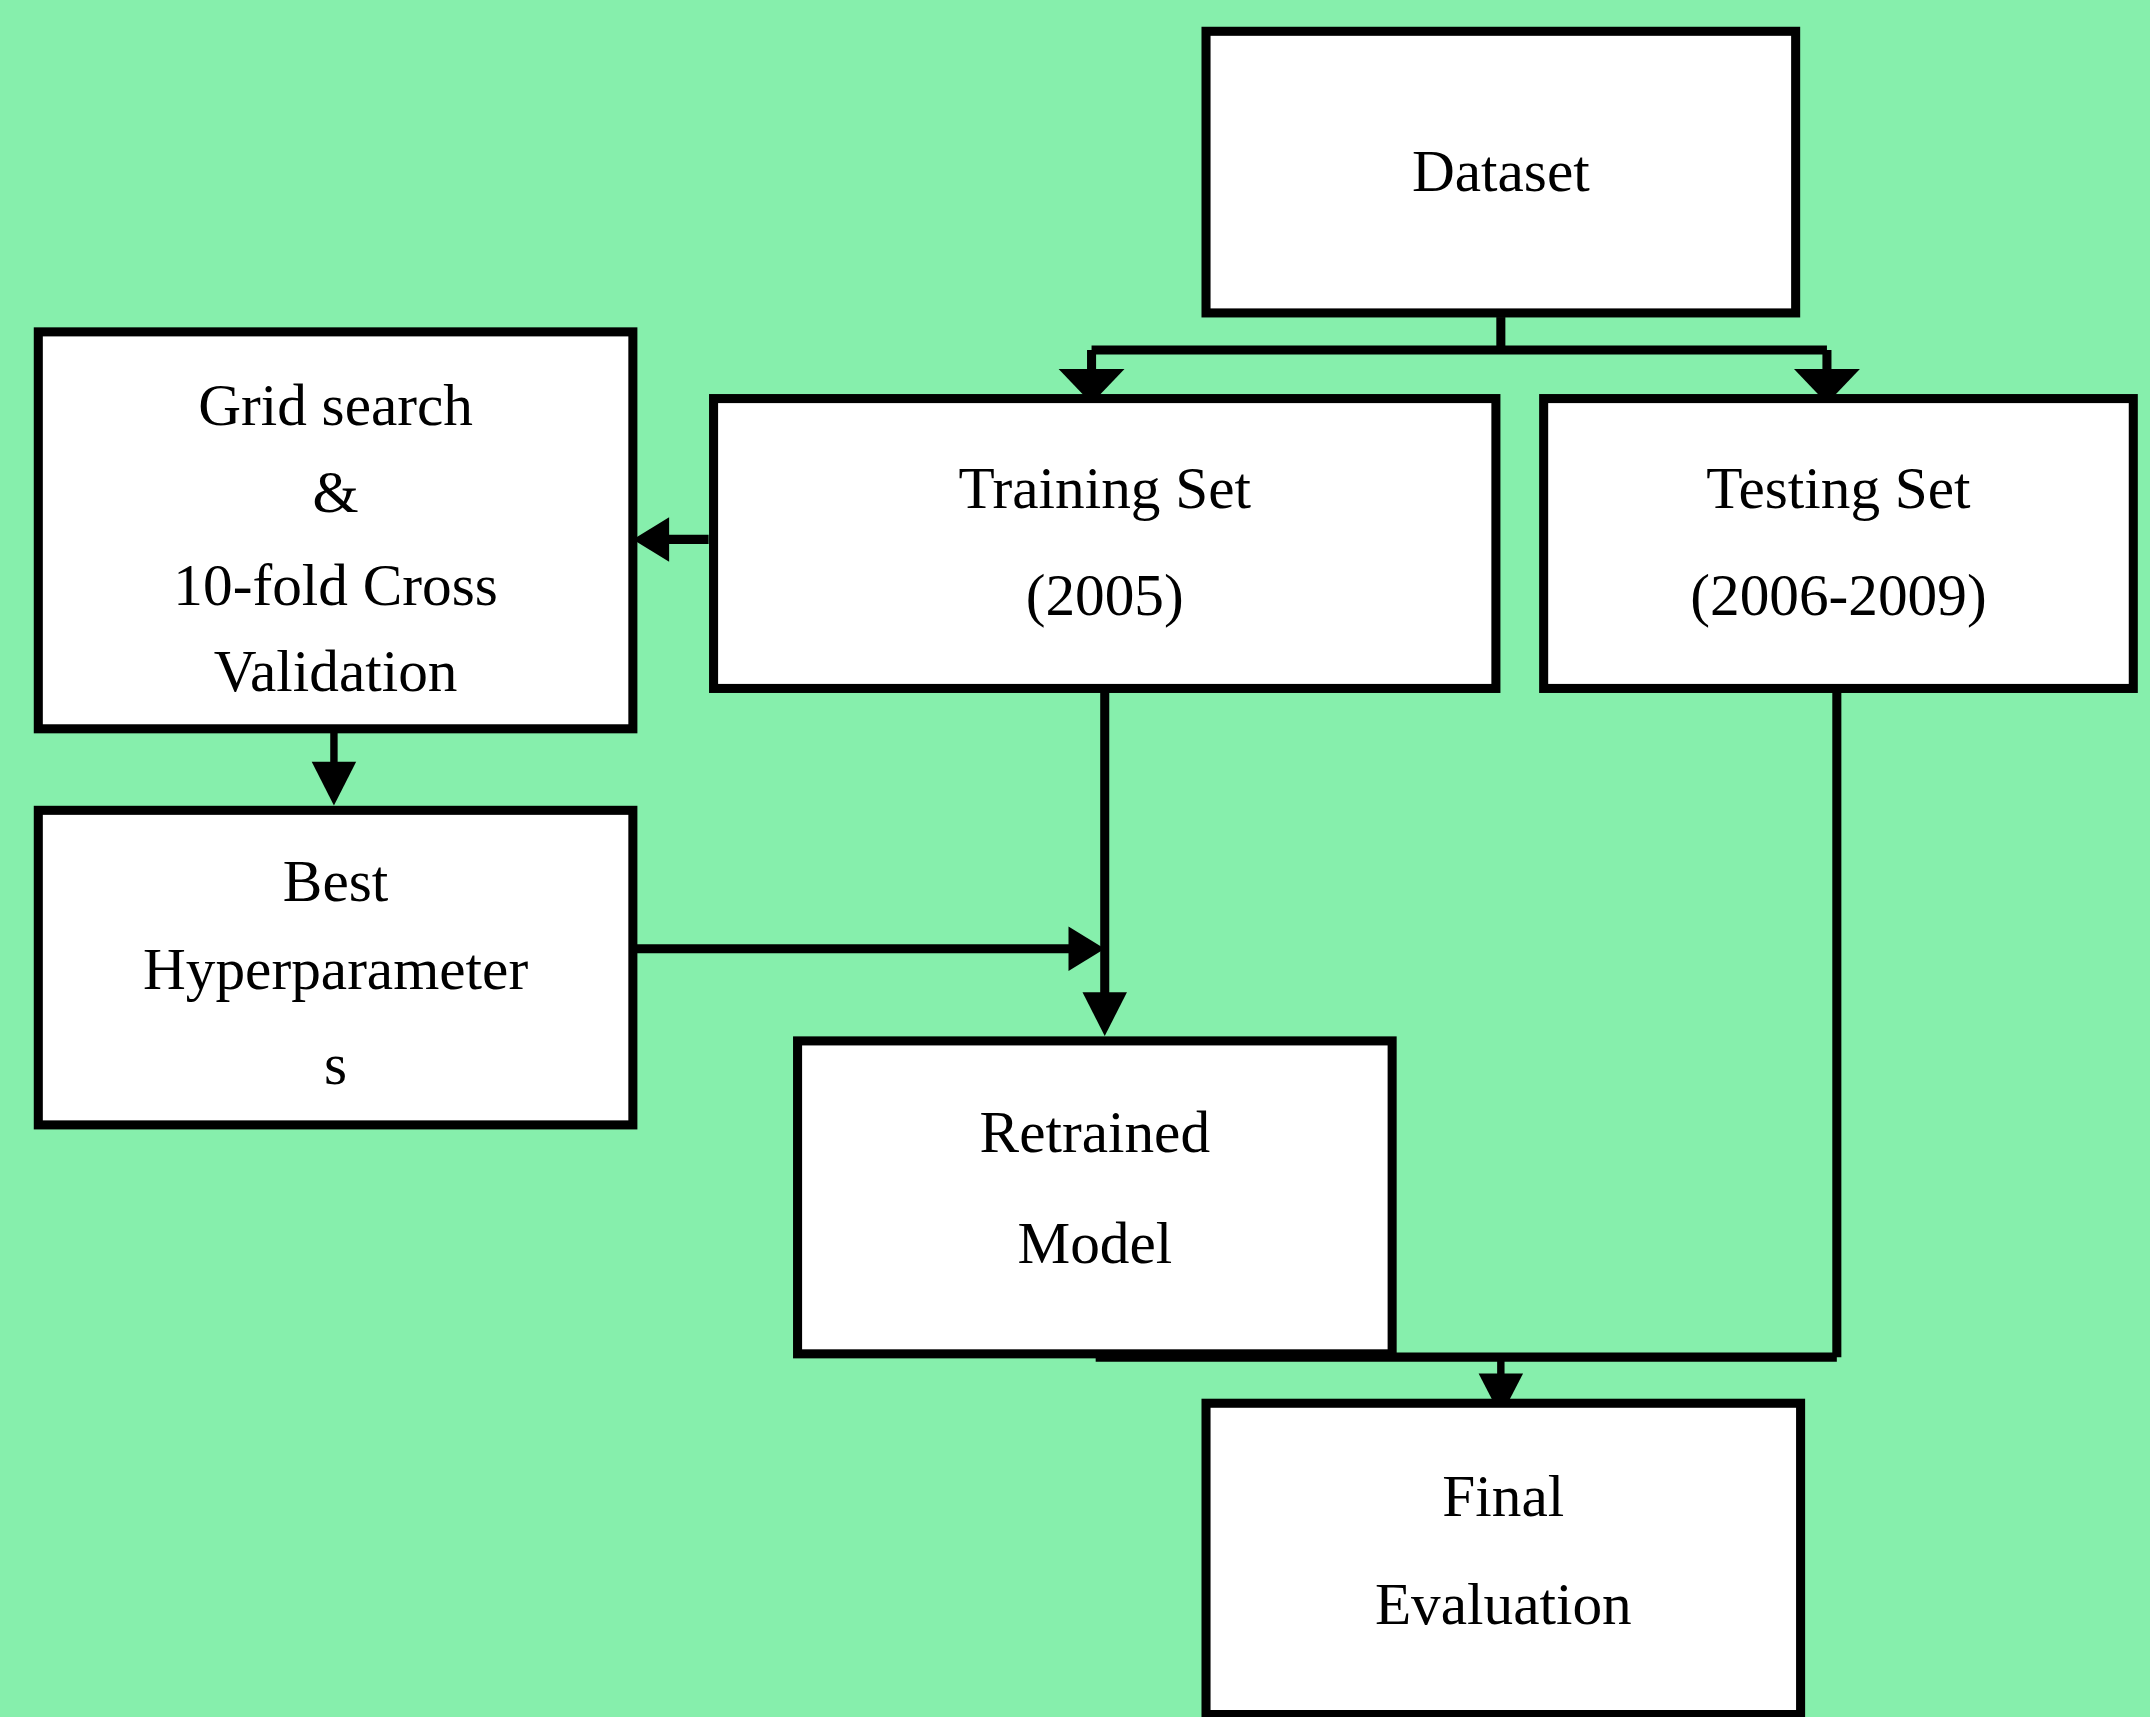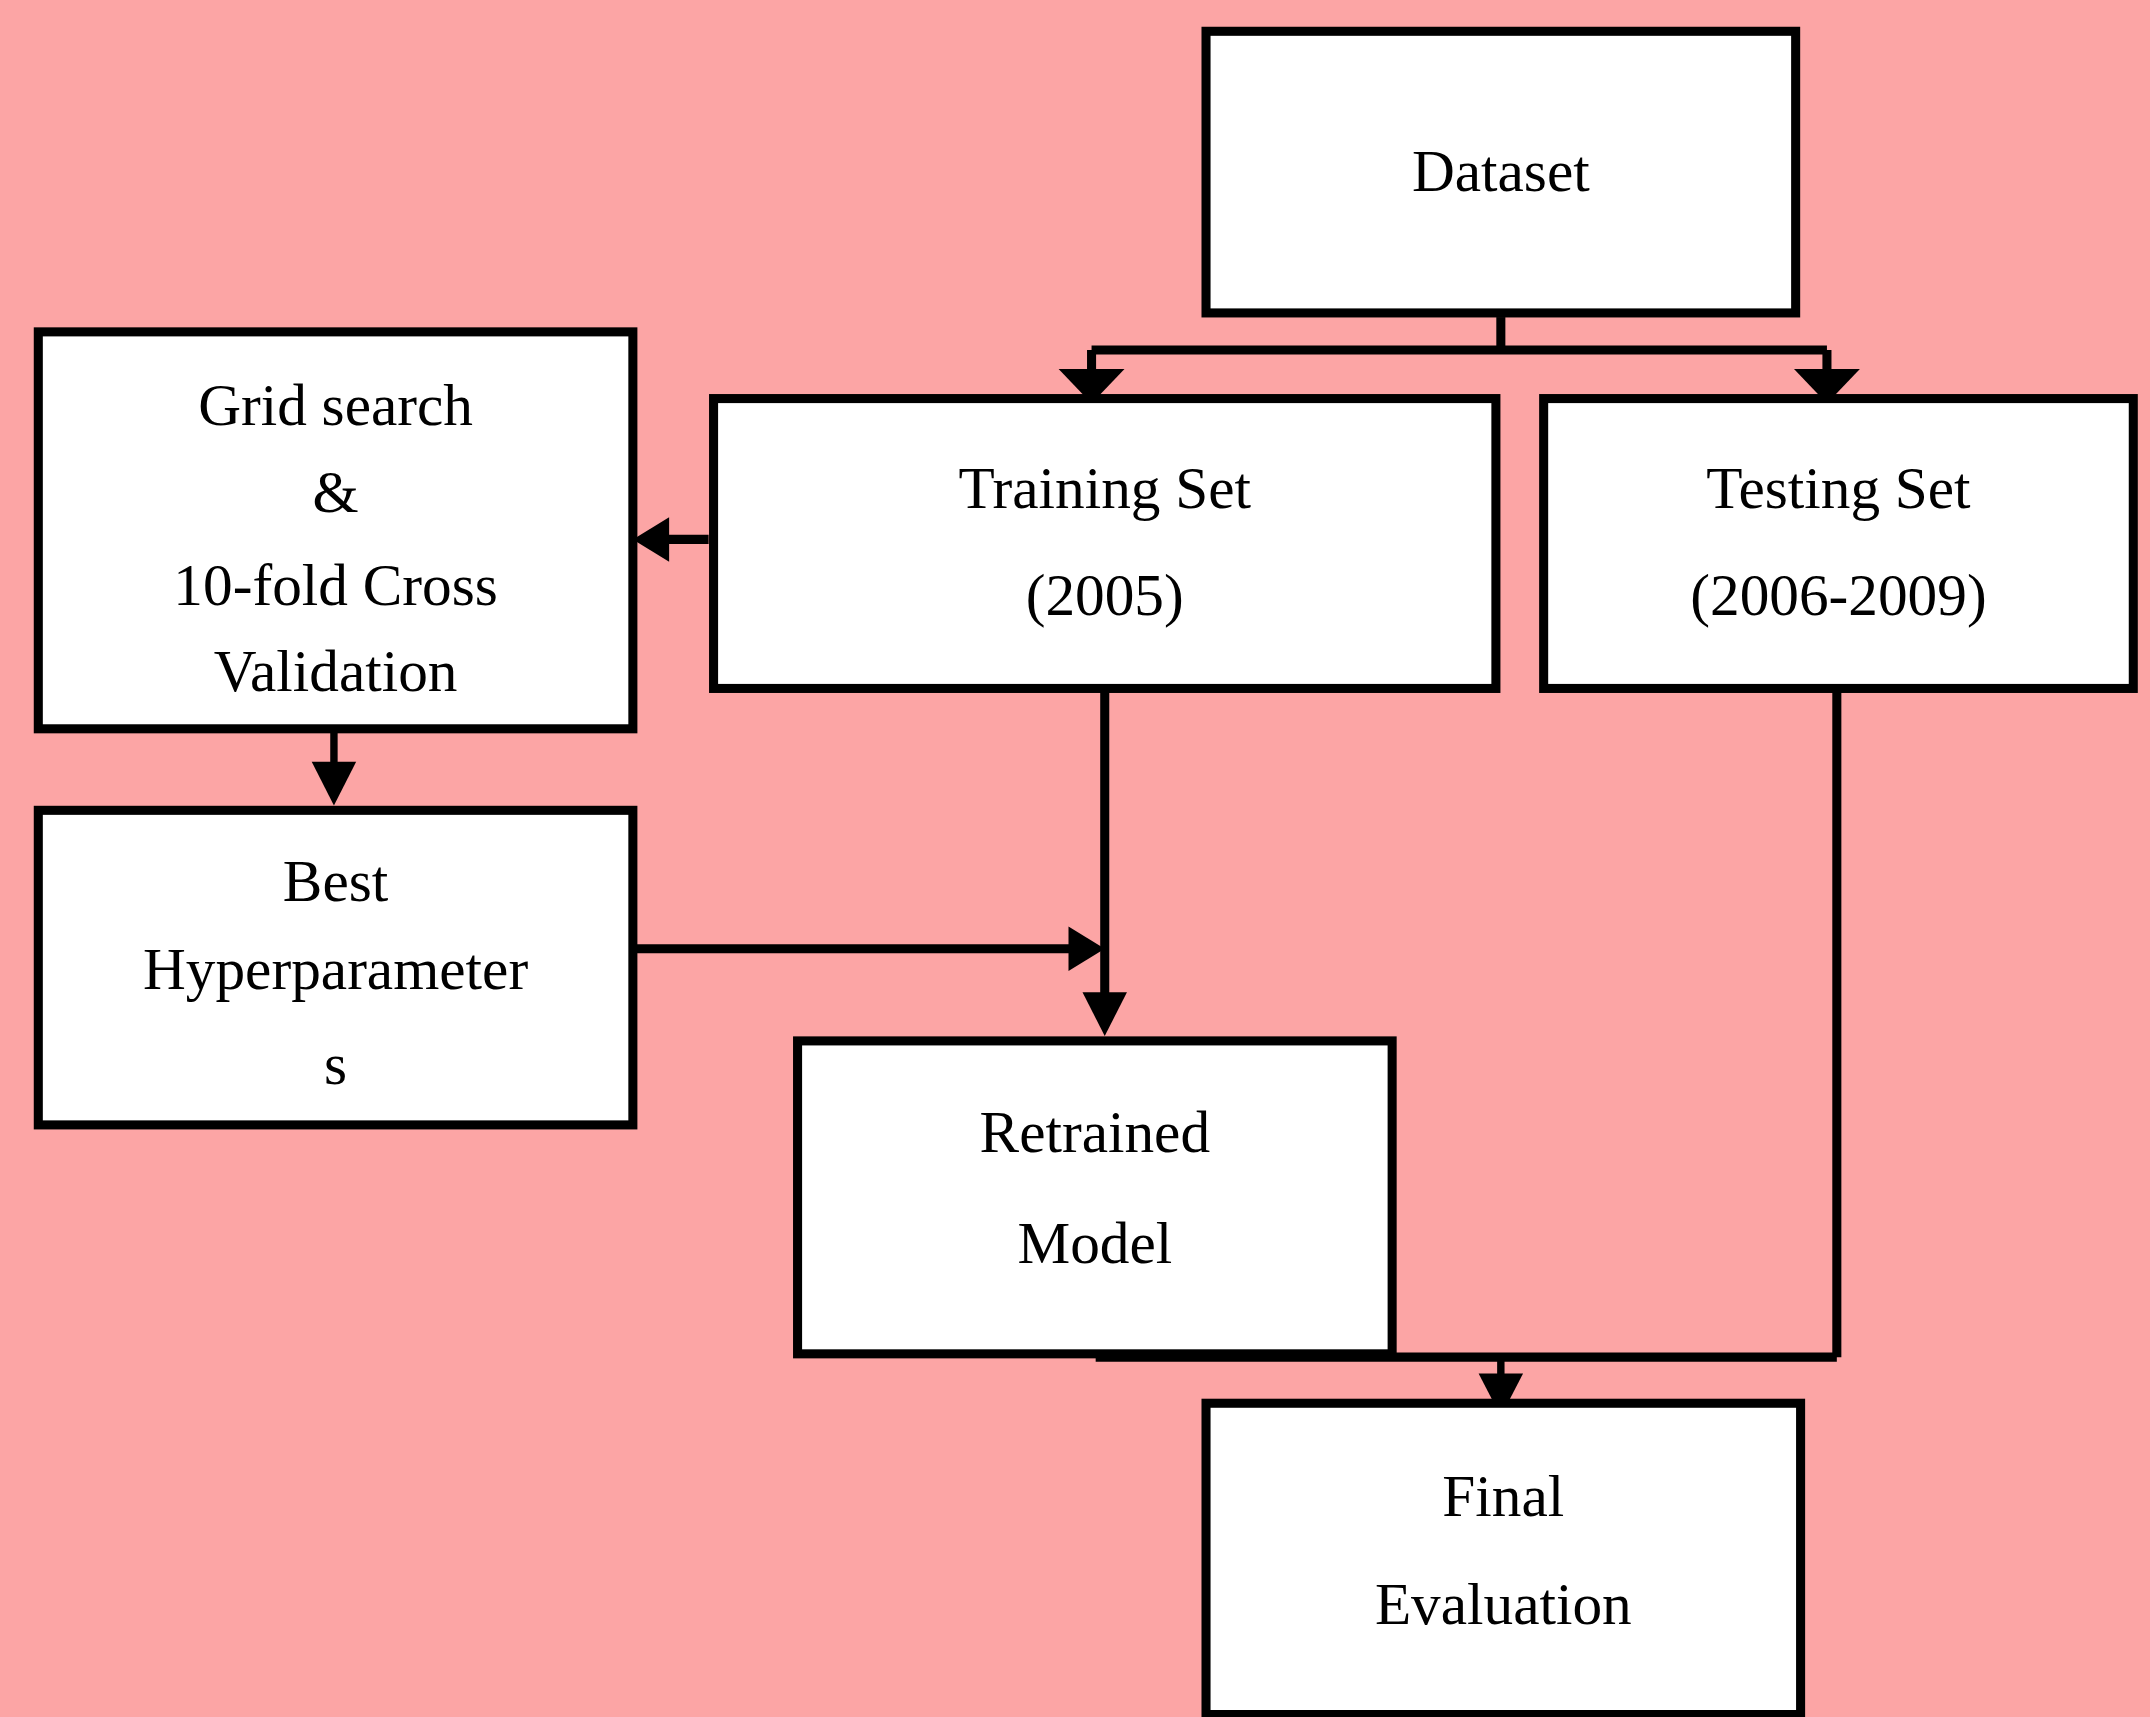--- a/index.html
+++ b/index.html
@@ -10,21 +10,21 @@
   body {
     width: 2151px;
     height: 1717px;
     font-family: "Liberation Serif", "DejaVu Serif", serif;
     overflow: hidden;
   }
   #diagram-root {
     position: relative;
     width: 2151px;
     height: 1717px;
-    background: #fca5a5;
+    background: #86efac;
   }
   svg#flowchart {
     display: block;
     width: 2151px;
     height: 1717px;
   }
   .node-box {
     fill: #ffffff;
     stroke: #000000;
     stroke-width: 11;

